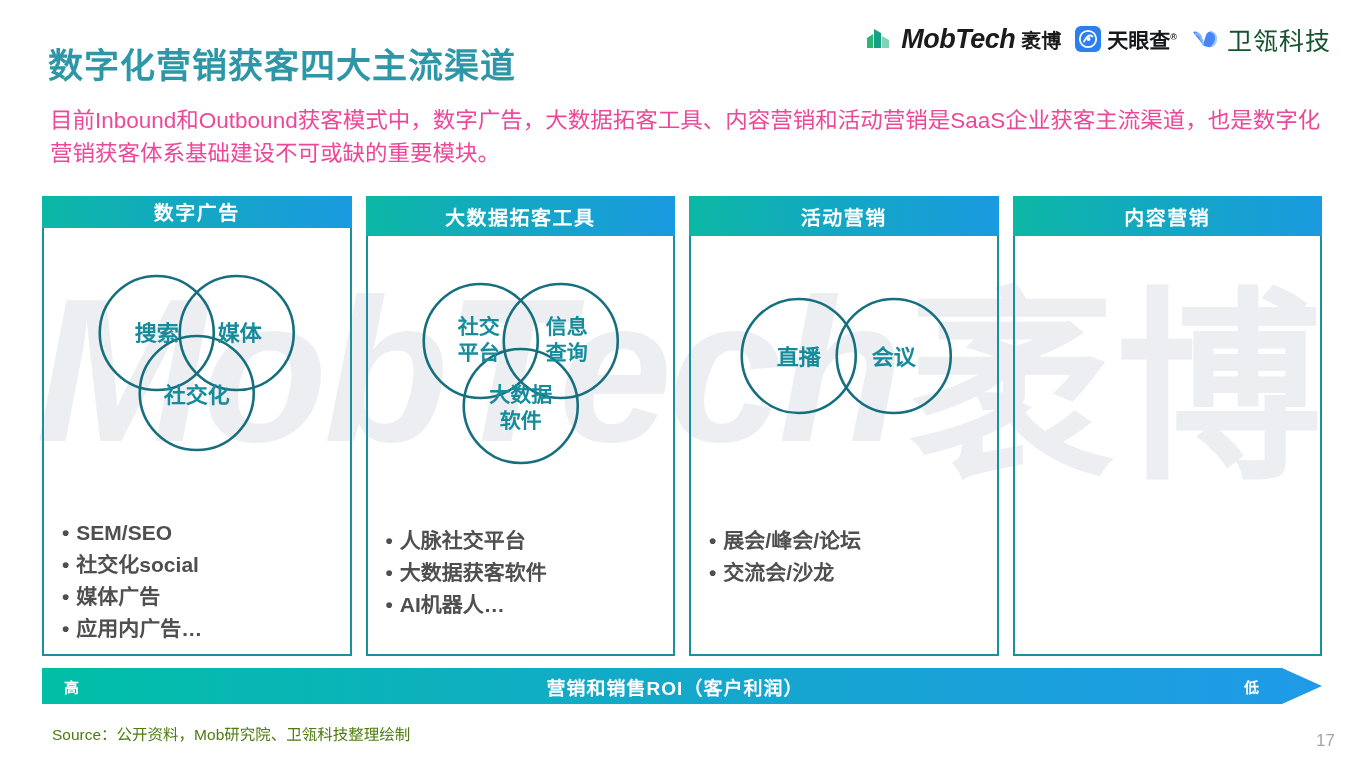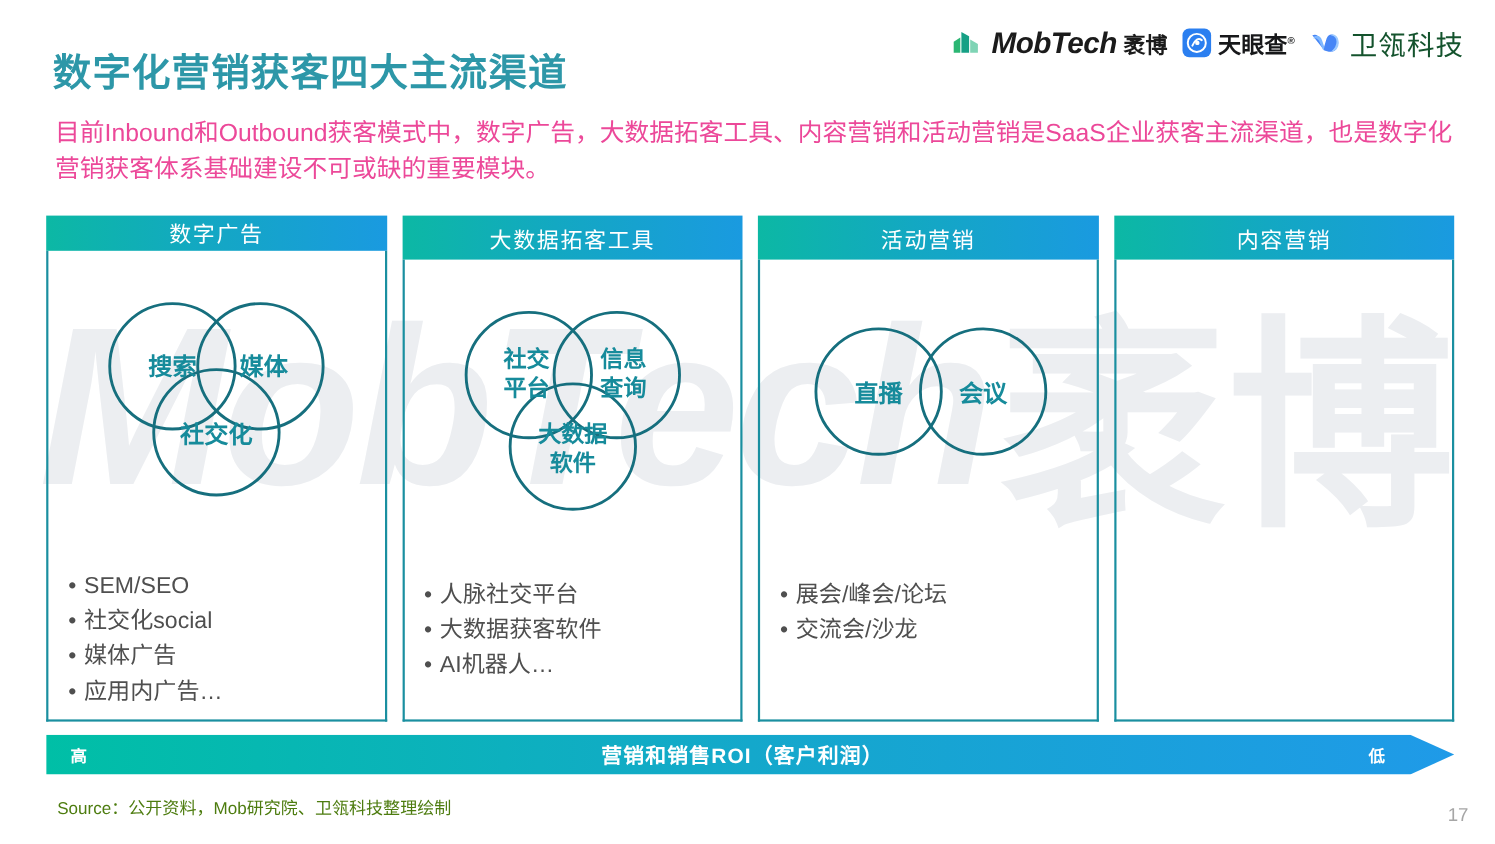--- a/index.html
+++ b/index.html
@@ -109,21 +109,21 @@
     flex: 1 1 0;
     display: flex;
     flex-direction: column;
     min-width: 0;
   }
   .col-head {
     height: 40px;
     background: linear-gradient(90deg, #0cb8a4 0%, #13a8c2 45%, #1a9ae0 100%);
     color: #ffffff;
     font-size: 20px;
-    font-weight: 400;
+    font-weight: 700;
     letter-spacing: 1.5px;
     display: flex;
     align-items: center;
     justify-content: center;
     text-align: center;
   }
   .col-body {
     flex: 1;
     border: 2px solid #1a8fa0;
     border-top: none;
@@ -139,21 +139,21 @@
   .venn-svg { position: absolute; left: 0; top: 0; width: 100%; height: 100%; }
   .bullets {
     padding: 0 0 10px 18px;
     display: flex;
     flex-direction: column;
     justify-content: flex-start;
     gap: 2px;
   }
   .bullet {
     font-size: 21px;
-    font-weight: 400;
+    font-weight: 700;
     color: #4f4f4f;
     line-height: 1.43;
     white-space: nowrap;
   }
   .bullet .dot { margin-right: 7px; }
 
   
   .roi-bar {
     position: absolute;
     left: 42px; top: 668px;

